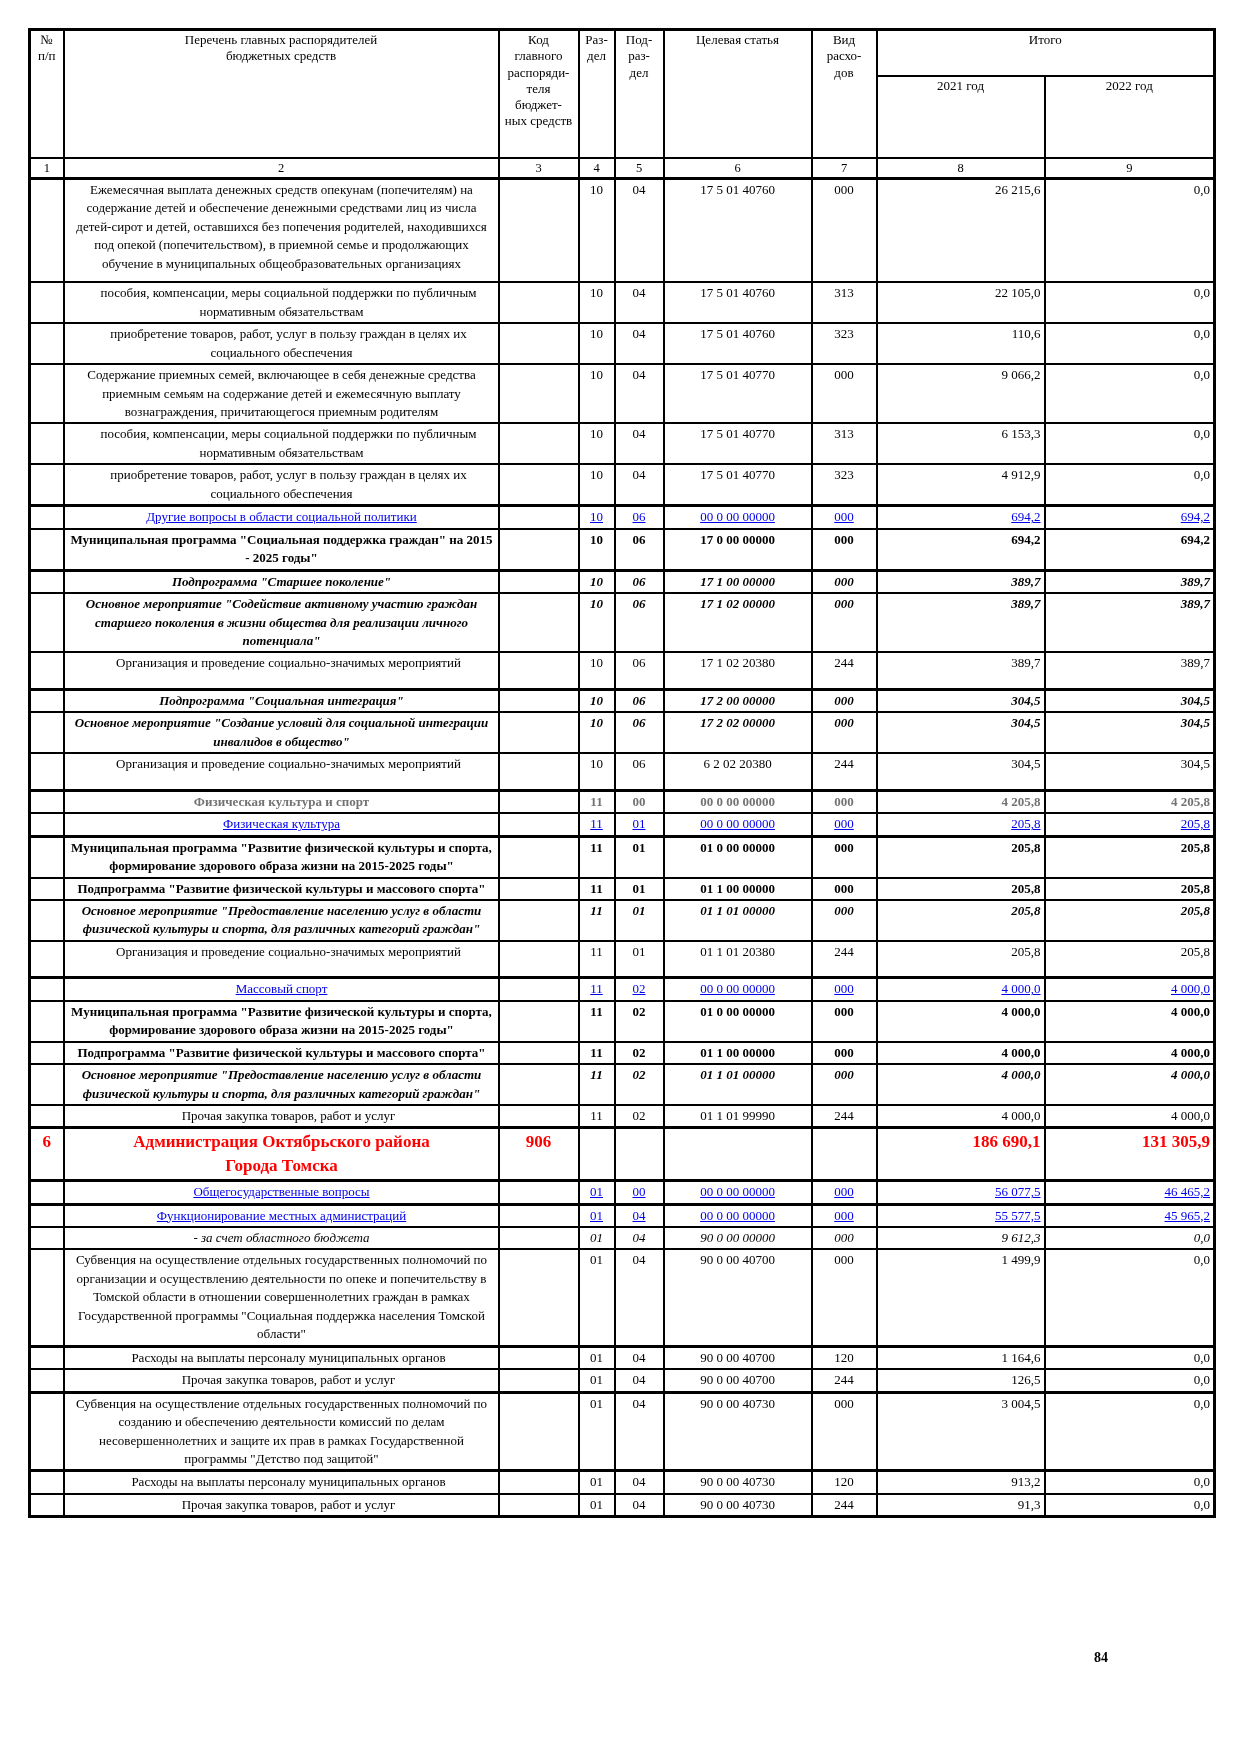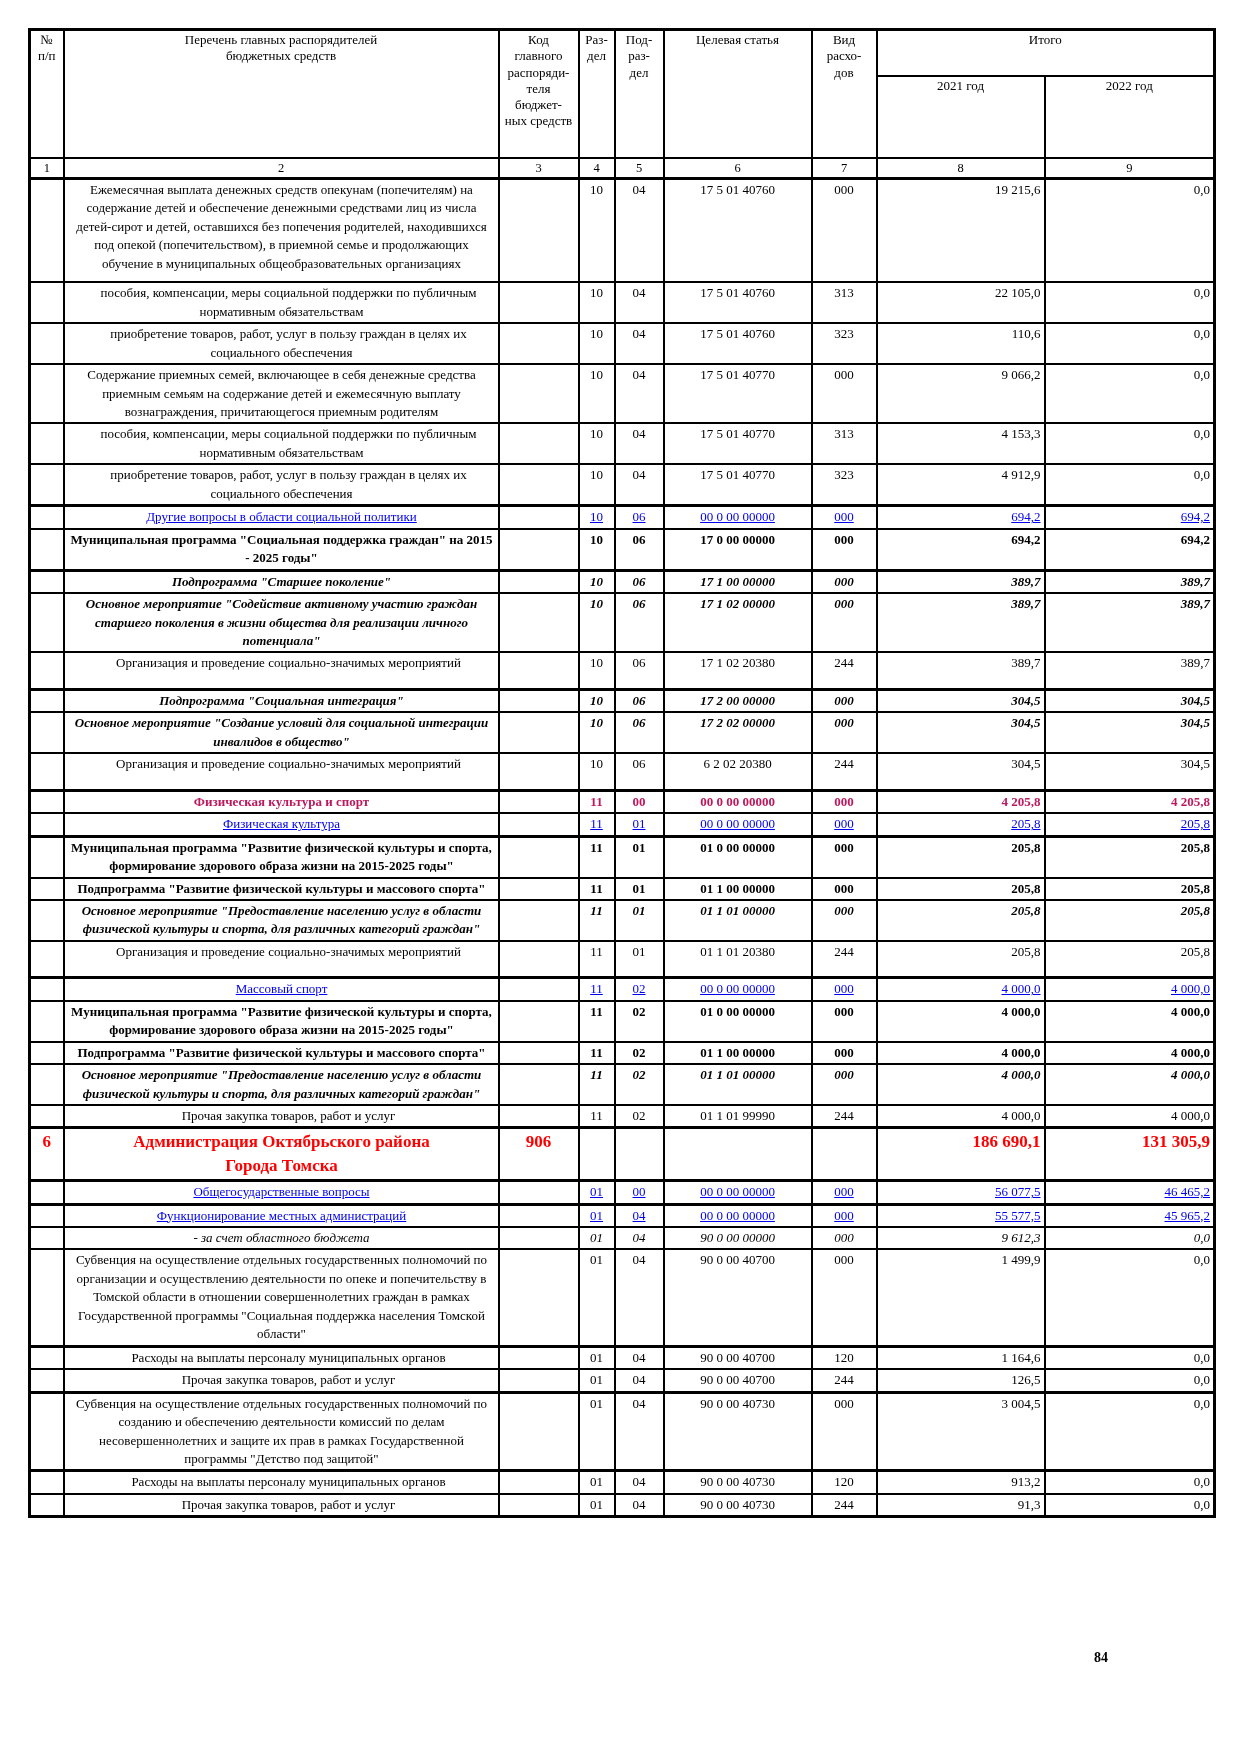--- a/index.html
+++ b/index.html
@@ -30,21 +30,21 @@
   td.c  { text-align:center; }
   td.r2 { text-align:right; white-space:nowrap; }
   td.name { text-align:center; padding-left:4px; white-space:pre-line; }
   td.name.ind { text-indent:14px; }
   tr.sp td.name { padding-bottom:15px;margin-left:12px; }
   tr.tall td.name { padding-bottom:8px; }
   tr.s-bold td { font-weight:bold; }
   tr.s-bi td { font-weight:bold; font-style:italic; }
   tr.s-italic td { font-style:italic; }
   tr.s-blue td { color:#0000EE; font-weight:normal; text-decoration:underline; }
-  tr.s-bluehead td { color:#be185d; font-weight:bold; }
+  tr.s-bluehead td { color:#737373; font-weight:bold; }
   tr.s-red td { color:#FF0000; font-weight:bold; font-size:17px; line-height:1.4; }
   tr.sep td { border-top:3px solid #000; }
   .pagenum {
     position:absolute; left:1094px; top:1650px; font-size:14px; font-weight:bold;
   }
 </style>
 </head>
 <body>
 
 <div class="sheet">
@@ -99,21 +99,21 @@
     </thead>
     <tbody>
         <tr class="s-plain tall">
       <td class="c"></td>
       <td class="name">Ежемесячная выплата денежных средств опекунам (попечителям) на содержание детей и обеспечение денежными средствами лиц из числа детей-сирот и детей, оставшихся без попечения родителей, находившихся под опекой (попечительством), в приемной семье и продолжающих обучение в муниципальных общеобразовательных организациях</td>
       <td class="c"></td>
       <td class="c">10</td>
       <td class="c">04</td>
       <td class="c">17 5 01 40760</td>
       <td class="c">000</td>
-      <td class="r2">19 215,6</td>
+      <td class="r2">26 215,6</td>
       <td class="r2">0,0</td>
     </tr>
         <tr class="s-plain">
       <td class="c"></td>
       <td class="name ind">пособия, компенсации, меры социальной поддержки по публичным нормативным обязательствам</td>
       <td class="c"></td>
       <td class="c">10</td>
       <td class="c">04</td>
       <td class="c">17 5 01 40760</td>
       <td class="c">313</td>
@@ -143,21 +143,21 @@
       <td class="r2">0,0</td>
     </tr>
         <tr class="s-plain">
       <td class="c"></td>
       <td class="name ind">пособия, компенсации, меры социальной поддержки по публичным нормативным обязательствам</td>
       <td class="c"></td>
       <td class="c">10</td>
       <td class="c">04</td>
       <td class="c">17 5 01 40770</td>
       <td class="c">313</td>
-      <td class="r2">4 153,3</td>
+      <td class="r2">6 153,3</td>
       <td class="r2">0,0</td>
     </tr>
         <tr class="s-plain">
       <td class="c"></td>
       <td class="name ind">приобретение товаров, работ, услуг в пользу граждан в целях их социального обеспечения</td>
       <td class="c"></td>
       <td class="c">10</td>
       <td class="c">04</td>
       <td class="c">17 5 01 40770</td>
       <td class="c">323</td>

